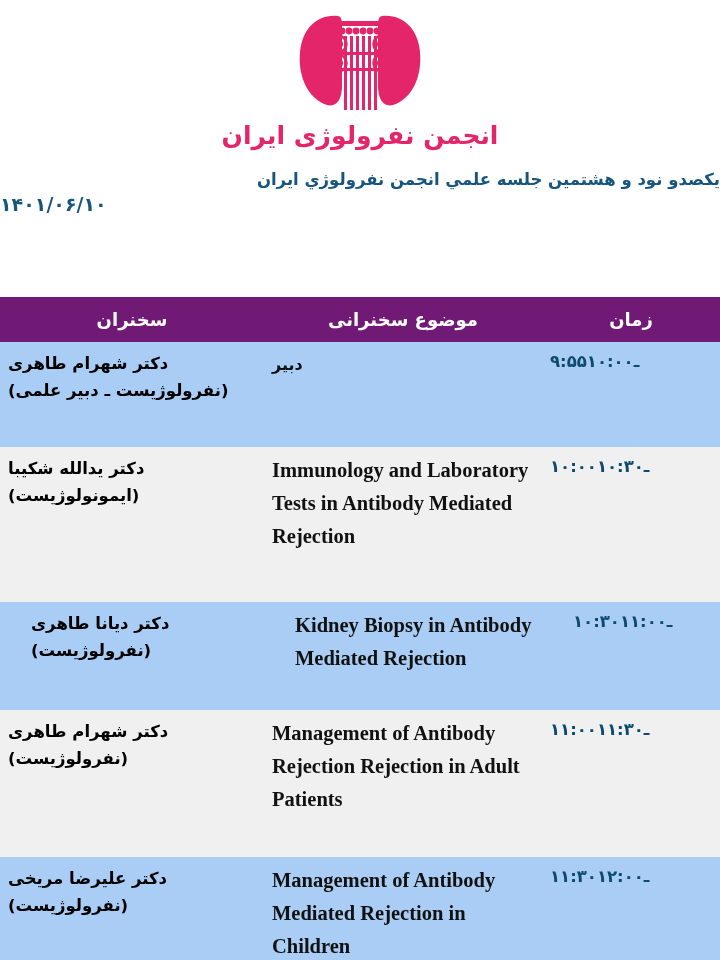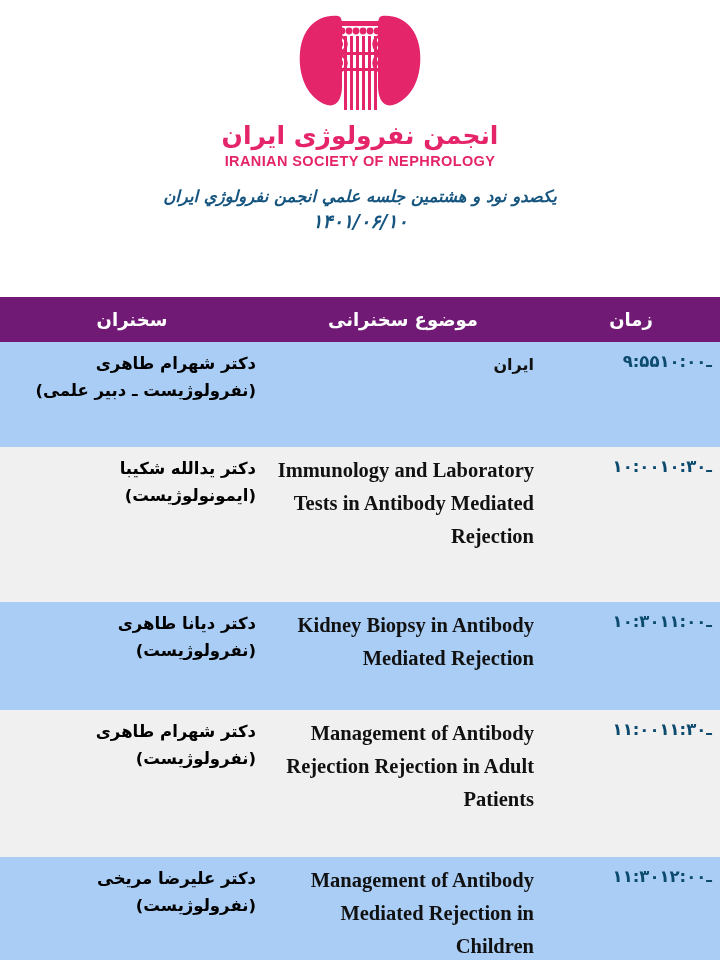--- a/index.html
+++ b/index.html
@@ -44,25 +44,23 @@
     letter-spacing: 0.4px;
     color: #E5256A;
     margin-top: 1px;
     direction: ltr;
     white-space: nowrap;
   }
 
   
   .title-block {
     width: 720px;
-    text-align: center;
     margin-top: 17px;
     color: #16557F;
     direction: rtl;
-    font-style: italic;
   }
   .title-line1 {
     font-family: "DejaVu Sans", "Liberation Sans", sans-serif;
     font-weight: 700;
     font-size: 16.5px;
     line-height: 1.35;
     color: #16557F;
   }
   .title-line2 {
     font-family: "DejaVu Sans", "Liberation Sans", sans-serif;
@@ -106,21 +104,21 @@
     padding: 0 6px;
     text-align: center;
     vertical-align: middle;
     border: 0;
   }
 
   .schedule tbody td {
     border: 0;
     padding: 6px 8px 4px 8px;
     vertical-align: top;
-    text-align: right;
+    text-align: left;
     margin-top: 8px;
   }
 
   .schedule tbody tr.row-blue td { background: #A9CDF5; }
   .schedule tbody tr.row-gray td { background: #F0F0F0; }
 
   .cell-time {
     font-family: "DejaVu Sans", "Liberation Sans", sans-serif;
     font-weight: 700;
     font-size: 16.5px;
@@ -214,21 +212,20 @@
         <rect x="88" y="28" width="3" height="74"></rect>
         <rect x="94" y="28" width="3" height="74"></rect>
       </g>
       <rect x="62" y="60" width="36" height="3" fill="#E5256A"></rect>
     </svg>
 
     <div class="logo-fa" style="display:flex;align-items:center;justify-content:center;">
       <span style="font-family:'DejaVu Sans','Liberation Sans',sans-serif;font-weight:700;font-size:25px;color:#E5256A;line-height:1;">انجمن نفرولوژی ایران</span>
     </div>
 
-    <div class="logo-en">IRANIAN SOCIETY OF NEPHROLOGY</div>
   </div>
 
   <div class="title-block">
     <div class="title-line1">یکصدو نود و هشتمین جلسه علمي انجمن نفرولوژي ایران</div>
     <div class="title-date">۱۴۰۱/۰۶/۱۰</div>
   </div>
 
   <table class="schedule">
     <colgroup>
       <col class="c-time">
@@ -239,21 +236,21 @@
       <tr>
         <th>زمان</th>
         <th>موضوع سخنرانی</th>
         <th>سخنران</th>
       </tr>
     </thead>
     <tbody>
 
       <tr class="row-blue r0">
         <td class="cell-time">۹:۵۵ـ۱۰:۰۰</td>
-        <td class="cell-topic fa">ایران</td>
+        <td class="cell-topic fa">دبیر</td>
         <td class="cell-speaker">
           <span class="sp-name">دکتر شهرام طاهری</span>
           <span class="sp-role">(نفرولوژیست ـ دبیر علمی)</span>
         </td>
       </tr>
 
       <tr class="row-gray r1">
         <td class="cell-time">۱۰:۰۰ـ۱۰:۳۰</td>
         <td class="cell-topic">Immunology and Laboratory Tests in Antibody Mediated Rejection</td>
         <td class="cell-speaker">

